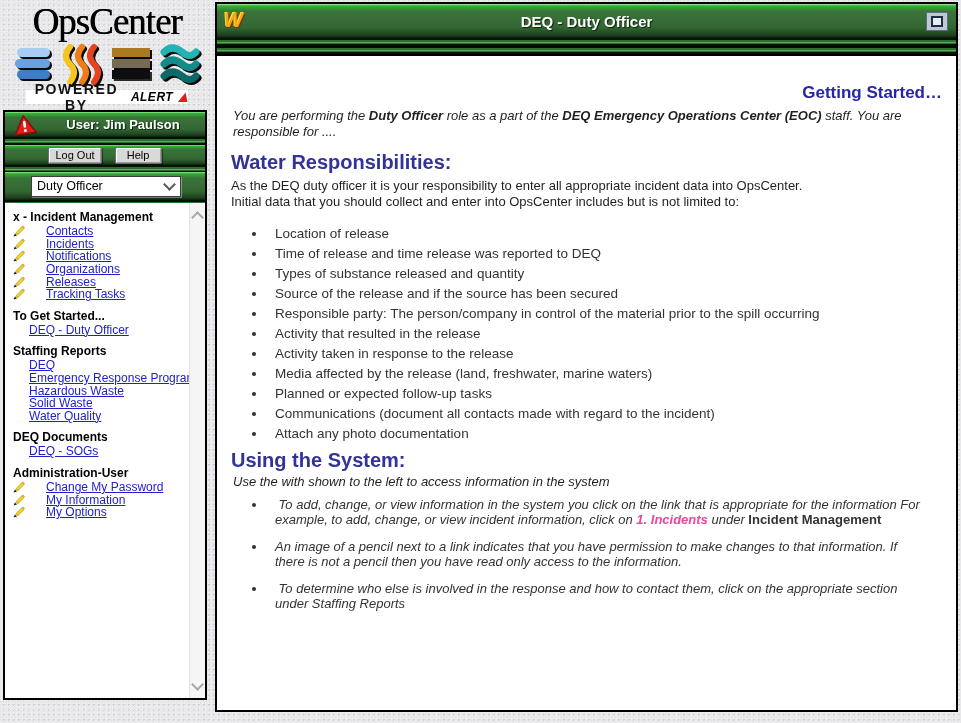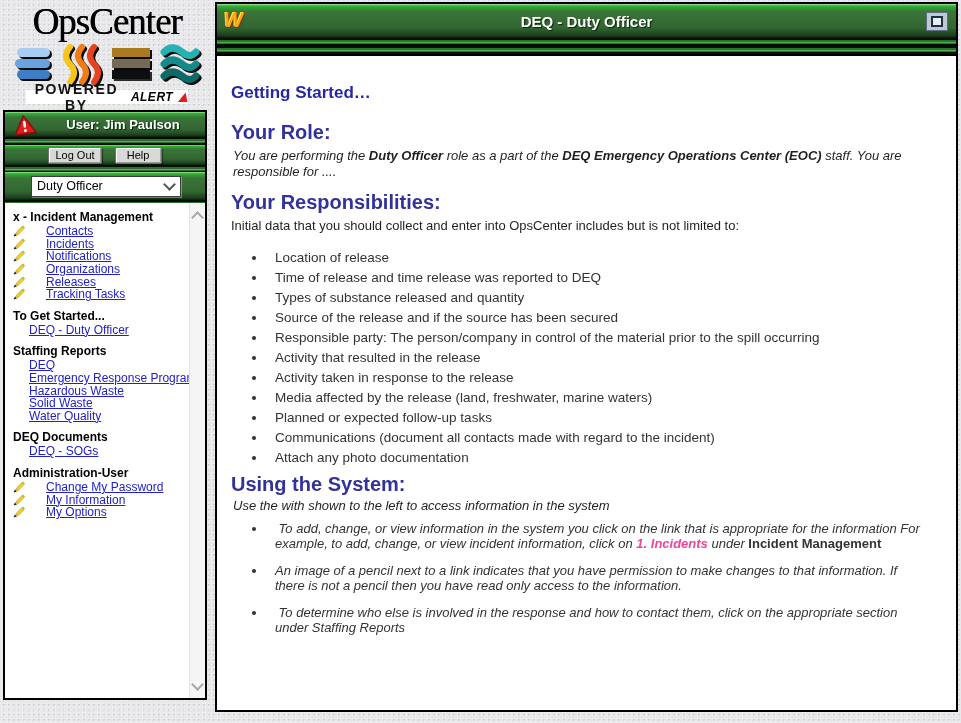--- a/index.html
+++ b/index.html
@@ -98,21 +98,21 @@
     position:absolute;right:8px;top:8px;width:20px;height:17px;background:#bdc9d6;
     border:1px solid #5d6e80;display:flex;align-items:center;justify-content:center;cursor:pointer;
   }
   .restore-in{width:8px;height:7px;border:2px solid #1d2f42;background:#e6edf3;}
   .m-stripes{height:16px;flex:0 0 auto;}
   .m-content{
     flex:1;background:#fff;border-top:2px solid #000;overflow:hidden;
     padding:0 14px;color:#1f1f1f;
   }
 
-  .gs{margin:26px 0 0 0;text-align:left;font-size:17px;font-weight:700;color:#2626a6;line-height:22px;}
+  .gs{margin:26px 0 0 0;text-align:right;font-size:17px;font-weight:700;color:#2626a6;line-height:22px;}
   .h2{font-size:20px;font-weight:700;color:#32329b;margin:10px 0 0 0;line-height:24px;}
   .h2.first{margin-top:16px;}
   .h2.using{margin-top:4px;}
   .role-p{margin:4px 2px 0 2px;font-style:italic;font-size:13px;line-height:16px;}
   .resp-intro{margin-top:4px;font-size:13px;line-height:16px;}
   ul.resp{margin:14px 0 0 0;padding-left:36px;list-style:disc;}
   ul.resp li{padding-left:8px;font-size:13.5px;line-height:20px;color:#333;}
   .use-intro{margin:2px 0 0 2px;font-style:italic;font-size:13px;line-height:15px;}
   ul.useul{margin:8px 0 0 0;padding-left:36px;list-style:disc;}
   ul.useul li{padding-left:8px;font-size:13px;line-height:15px;color:#333;font-style:italic;margin-bottom:12px;max-width:645px;}
@@ -319,24 +319,24 @@
     <div class="m-header green-grad">
       <span class="w-logo">W</span>
       <span class="m-title">DEQ - Duty Officer</span>
       <span class="restore">
           <span class="restore-in"></span>
         </span>
     </div>
     <div class="stripes m-stripes"></div>
     <div class="m-content">
       <div class="gs">Getting Started…</div>
-      <h2 class="h2 first">Your Role:</h2>
       <p class="role-p"><span>You are performing the </span><span style="font-weight: 700;">Duty Officer</span><span> role as a part of the </span><span style="font-weight: 700;">DEQ Emergency Operations Center (EOC)</span><span> staff. You are responsible for ....</span></p>
-      <h2 class="h2">Your Responsibilities:</h2>
+      <h2 class="h2">Water Responsibilities:</h2>
       <div class="resp-intro">
+          <div>As the DEQ duty officer it is your responsibility to enter all appropriate incident data into OpsCenter.</div>
           <div>Initial data that you should collect and enter into OpsCenter includes but is not limited to:</div>
         </div>
       <ul class="resp" id="resp-list">
           <li>Location of release</li>
           <li>Time of release and time release was reported to DEQ</li>
           <li>Types of substance released and quantity</li>
           <li>Source of the release and if the source has been secured</li>
           <li>Responsible party: The person/company in control of the material prior to the spill occurring</li>
           <li>Activity that resulted in the release</li>
           <li>Activity taken in response to the release</li>

